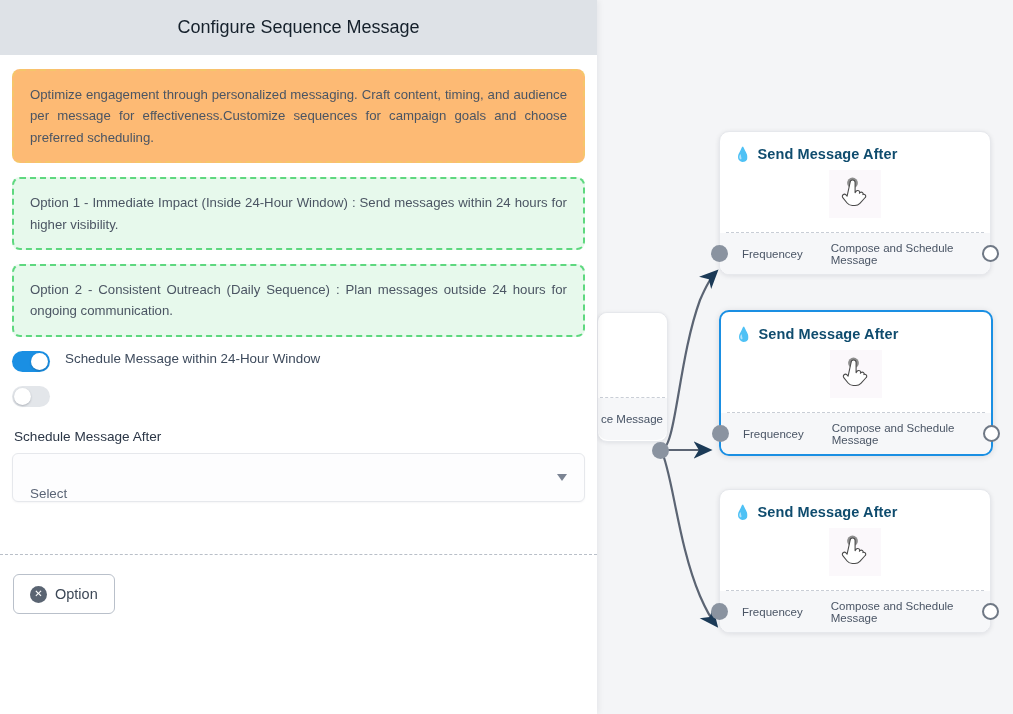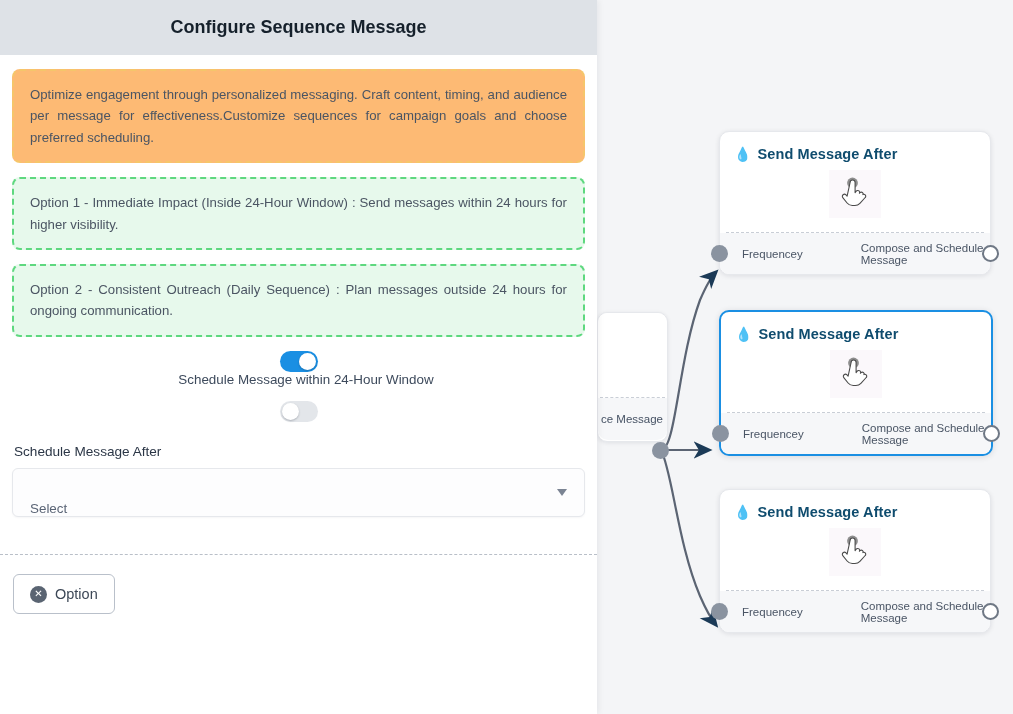--- a/index.html
+++ b/index.html
@@ -45,21 +45,21 @@
     display:flex;align-items:center;gap:6px;
     font-size:14.5px;font-weight:700;color:#0f4c6e;letter-spacing:.1px;
   }
   .drop-icon{color:#0f4c6e;font-size:14px;line-height:1;}
   .n-center{height:64px;display:flex;align-items:center;justify-content:center;}
   .hand-box{width:52px;height:48px;background:#fbf8fb;display:flex;align-items:center;justify-content:center;}
   .hand-glyph{position:relative;width:34px;height:36px;}
   .n-div{border-top:1px dashed #c9ced6;margin:0 6px;}
   .n-foot{
     height:41px;background:#f6f7f9;border-radius:0 0 9px 9px;
-    display:flex;align-items:center;position:relative;gap:30px;
+    display:flex;align-items:center;position:relative;
   }
   .f-left{font-size:11.5px;color:#4a5565;margin-left:22px;}
   .f-right{font-size:11.5px;color:#4a5565;margin-left:28px;}
   .handle-target{
     position:absolute;left:-9px;top:50%;margin-top:-8.5px;
     width:17px;height:17px;border-radius:50%;background:#8a93a0;
   }
   .handle-source{
     position:absolute;right:-9px;top:50%;margin-top:-8.5px;
     width:17px;height:17px;border-radius:50%;background:#ffffff;border:2px solid #6f7885;
@@ -67,31 +67,31 @@
   }
 
   
   .panel{
     position:absolute;left:0;top:0;width:597px;height:714px;
     background:#ffffff;box-shadow:2px 0 6px rgba(16,24,40,.06);
   }
   .panel-header{
     height:55px;background:#dee2e7;display:flex;align-items:center;justify-content:center;
   }
-  .panel-title{font-size:18px;font-weight:700;color:#15202b;}
+  .panel-title{font-size:18px;font-weight:400;color:#15202b;}
   .panel-body{padding:14px 12px 0 12px;}
 
   .callout{
     border-radius:8px;padding:13px 16px;margin-bottom:14px;
     font-size:13.2px;line-height:1.62;text-align:justify;
   }
   .callout.info{background:#fdba74;border:2px dashed #f5c66a;color:#4b5563;}
   .callout.ok{background:#e7f9ec;border:2px dashed #5ed87f;color:#4b5563;}
 
-  .switch-row{display:flex;align-items:center;margin-top:6px;margin-bottom:14px;flex-direction:column;}
+  .switch-row{display:flex;margin-top:6px;margin-bottom:14px;}
   .switch{
     width:38px;height:21px;border-radius:11px;background:#e3e6ea;position:relative;flex:0 0 auto;
   }
   .switch.on{background:#1a8fe3;}
   .switch .knob{
     position:absolute;top:2px;left:2px;width:17px;height:17px;border-radius:50%;
     background:#fff;box-shadow:0 1px 2px rgba(16,24,40,.25);
   }
   .switch.on .knob{left:19px;}
   .switch-label{margin-left:15px;font-size:13.4px;color:#3d4a5c;}

